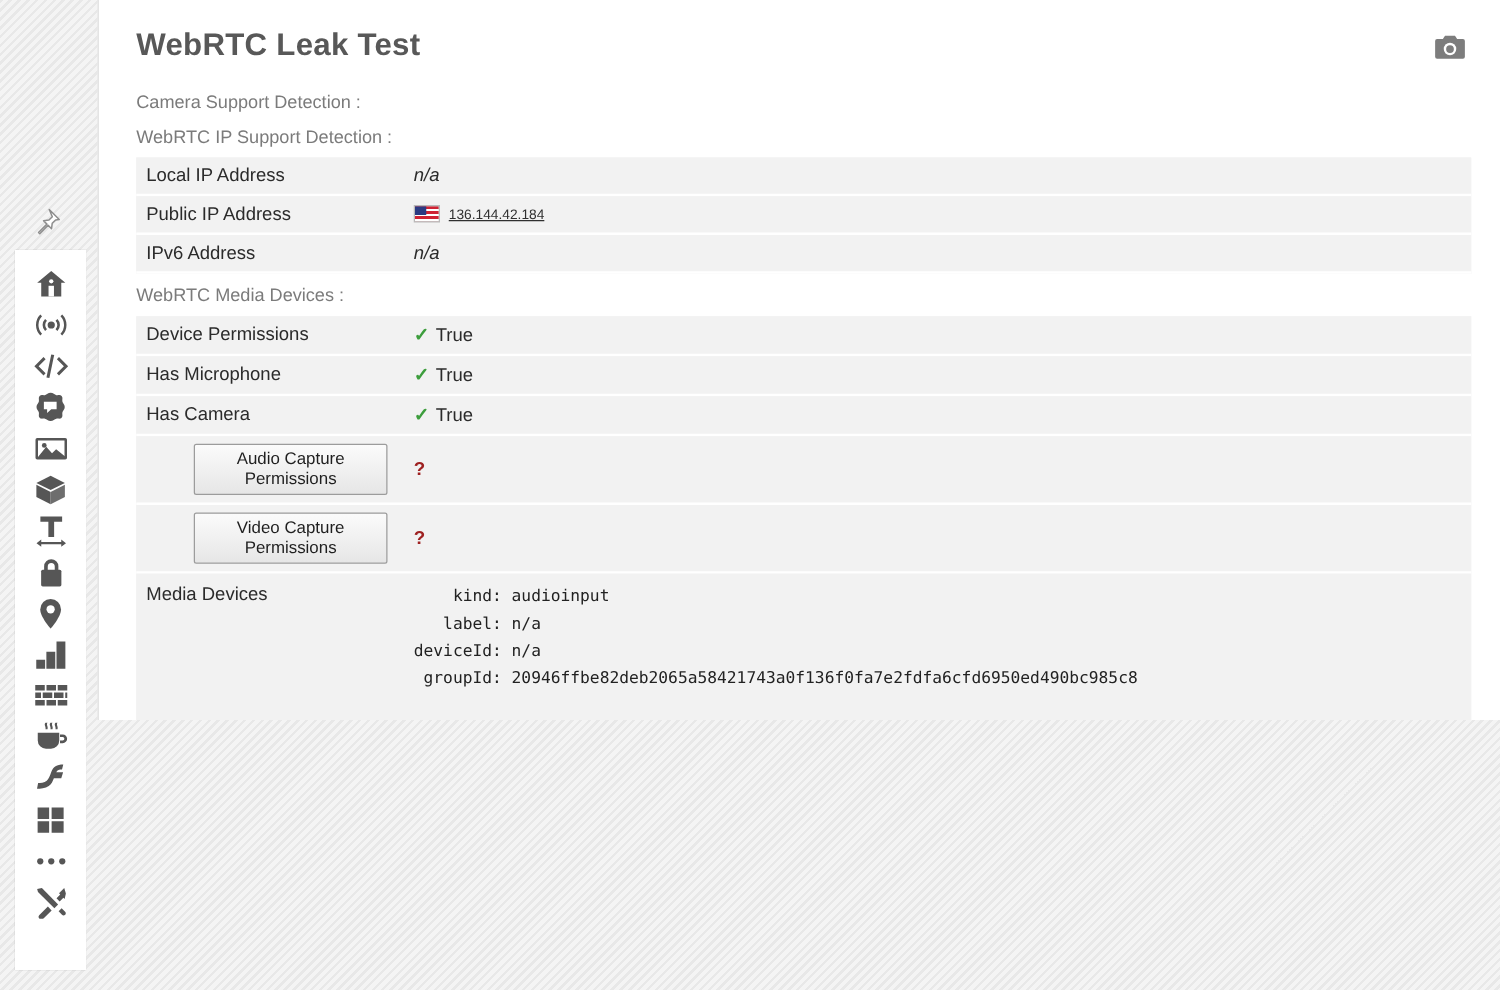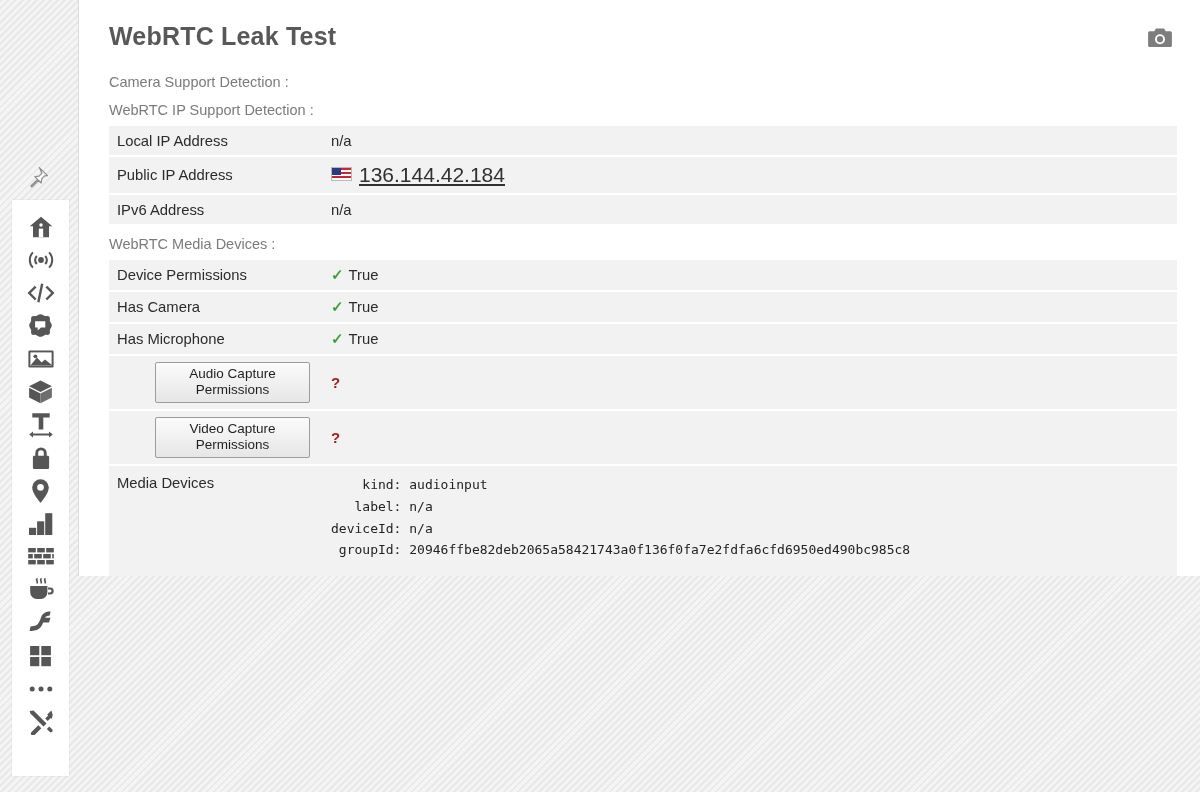--- a/index.html
+++ b/index.html
@@ -99,21 +99,21 @@
     height: 31px;
   }
   .tbl td.k { width: 211px; }
   .tbl td.v { padding-left: 11px; }
   .check {
     color: #3d9e3d;
     font-size: 15px;
     font-weight: bold;
     margin-right: 5px;
   }
-  .na { color: #2b2b2b; }
+  .na { color: #2b2b2b; font-style: italic; }
   .q {
     color: #9e2121;
     font-weight: bold;
     font-size: 15px;
   }
   .btn {
     display: inline-block;
     padding: 3px 9px 4px 9px;
     font-family: "Liberation Sans", sans-serif;
     font-size: 13.5px;
@@ -122,21 +122,21 @@
     border: 1px solid #9c9c9c;
     border-radius: 2px;
     cursor: pointer;
     line-height: 16px;
     margin-left: 38px;
   }
   .iplink {
     color: #303030;
     text-decoration: underline;
     cursor: pointer;
-    font-size: 21px;
+    font-size: 11px;
     vertical-align: middle;
   }
   .flag {
     display: inline-block;
     width: 21px; height: 14px;
     vertical-align: -2px;
     margin-right: 7px;
     position: relative;
     border: 1px solid #b9b9b9;
     overflow: hidden;
@@ -395,25 +395,25 @@
   </table>
 
   <div class="section-label">WebRTC Media Devices :</div>
   <table class="tbl">
     <tbody>
       <tr>
         <td class="k">Device Permissions</td>
         <td class="v"><span class="check">✓</span><span>True</span></td>
       </tr>
       <tr>
+        <td class="k">Has Microphone</td>
+        <td class="v"><span class="check">✓</span><span>True</span></td>
+      </tr>
+      <tr>
         <td class="k">Has Camera</td>
-        <td class="v"><span class="check">✓</span><span>True</span></td>
-      </tr>
-      <tr>
-        <td class="k">Has Microphone</td>
         <td class="v"><span class="check">✓</span><span>True</span></td>
       </tr>
       <tr>
         <td class="k"><button class="btn">Audio Capture Permissions</button></td>
         <td class="v"><span class="q">?</span></td>
       </tr>
       <tr>
         <td class="k"><button class="btn">Video Capture Permissions</button></td>
         <td class="v"><span class="q">?</span></td>
       </tr>

